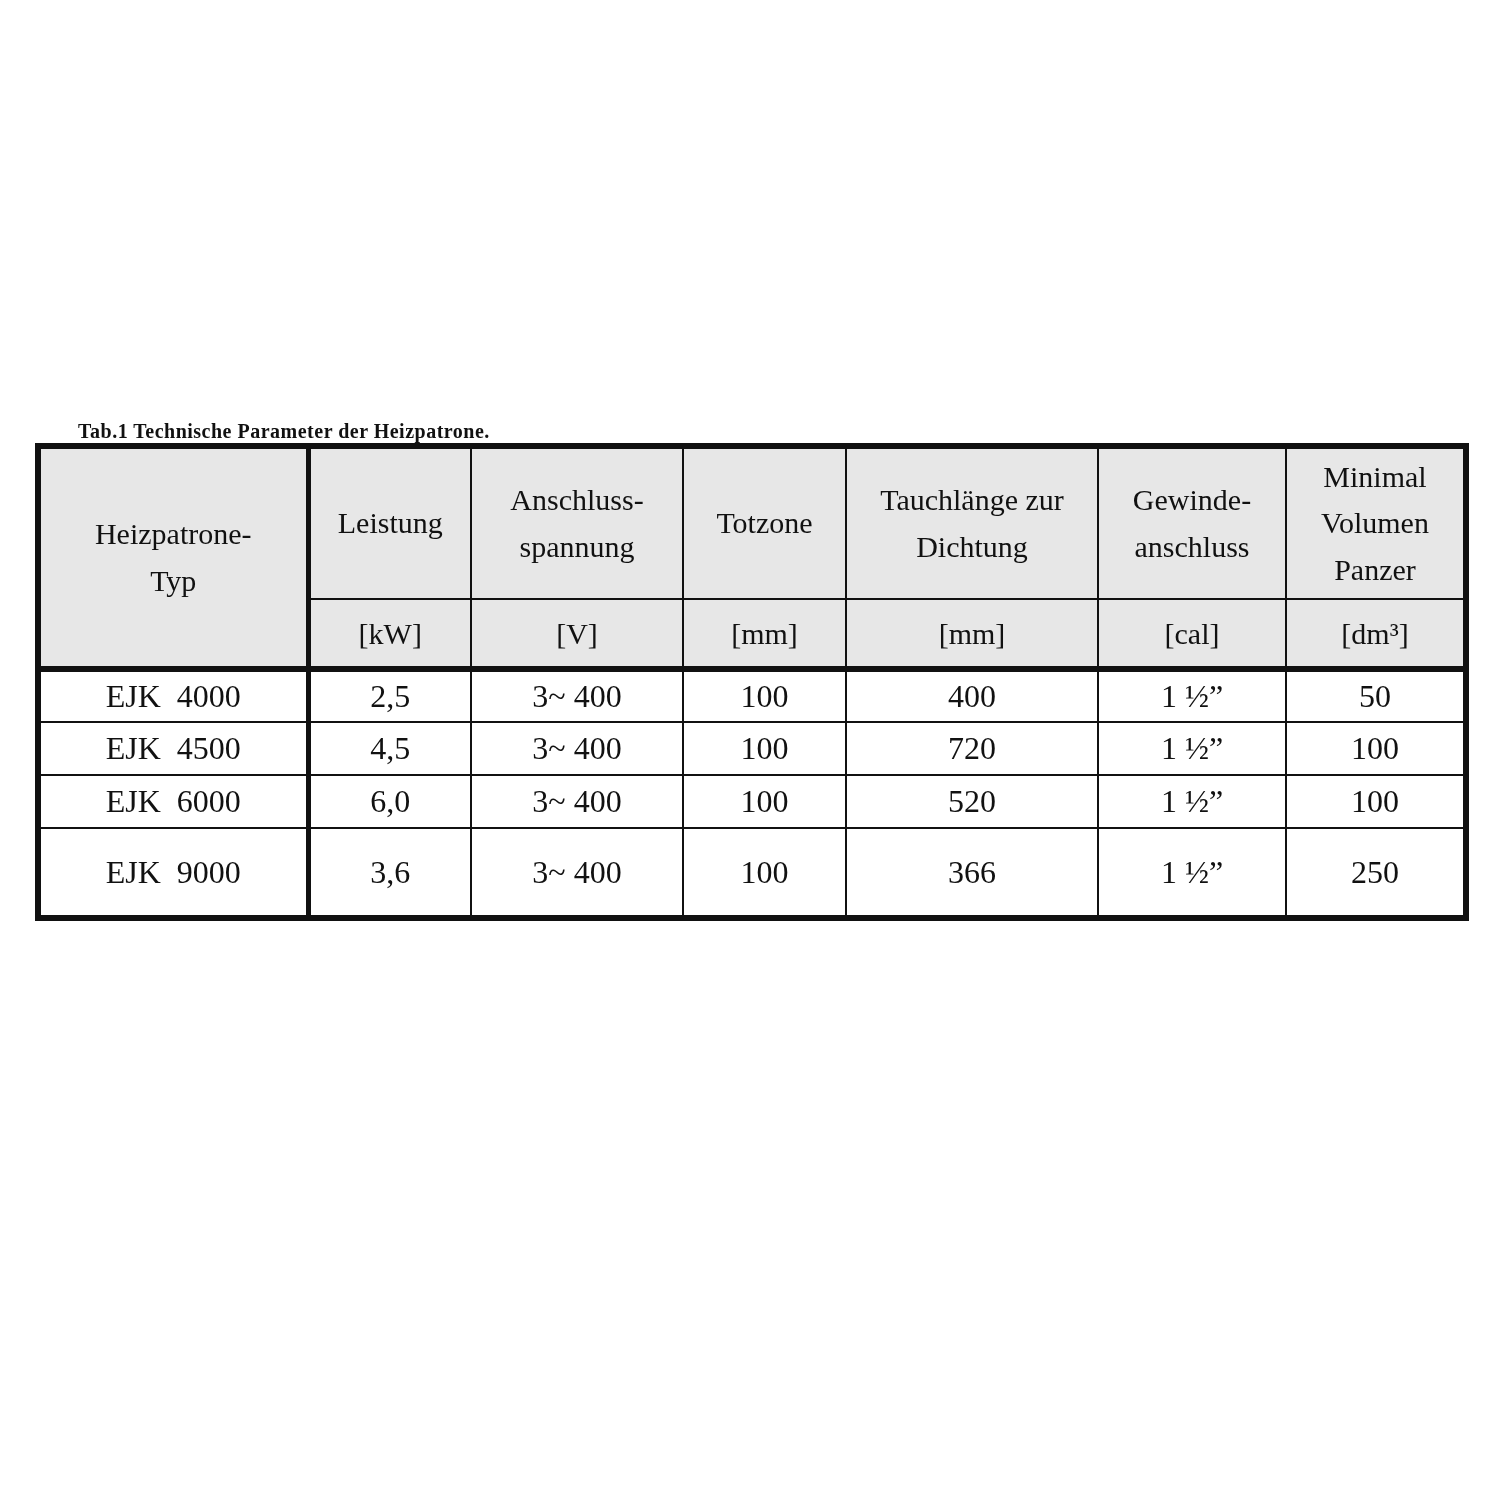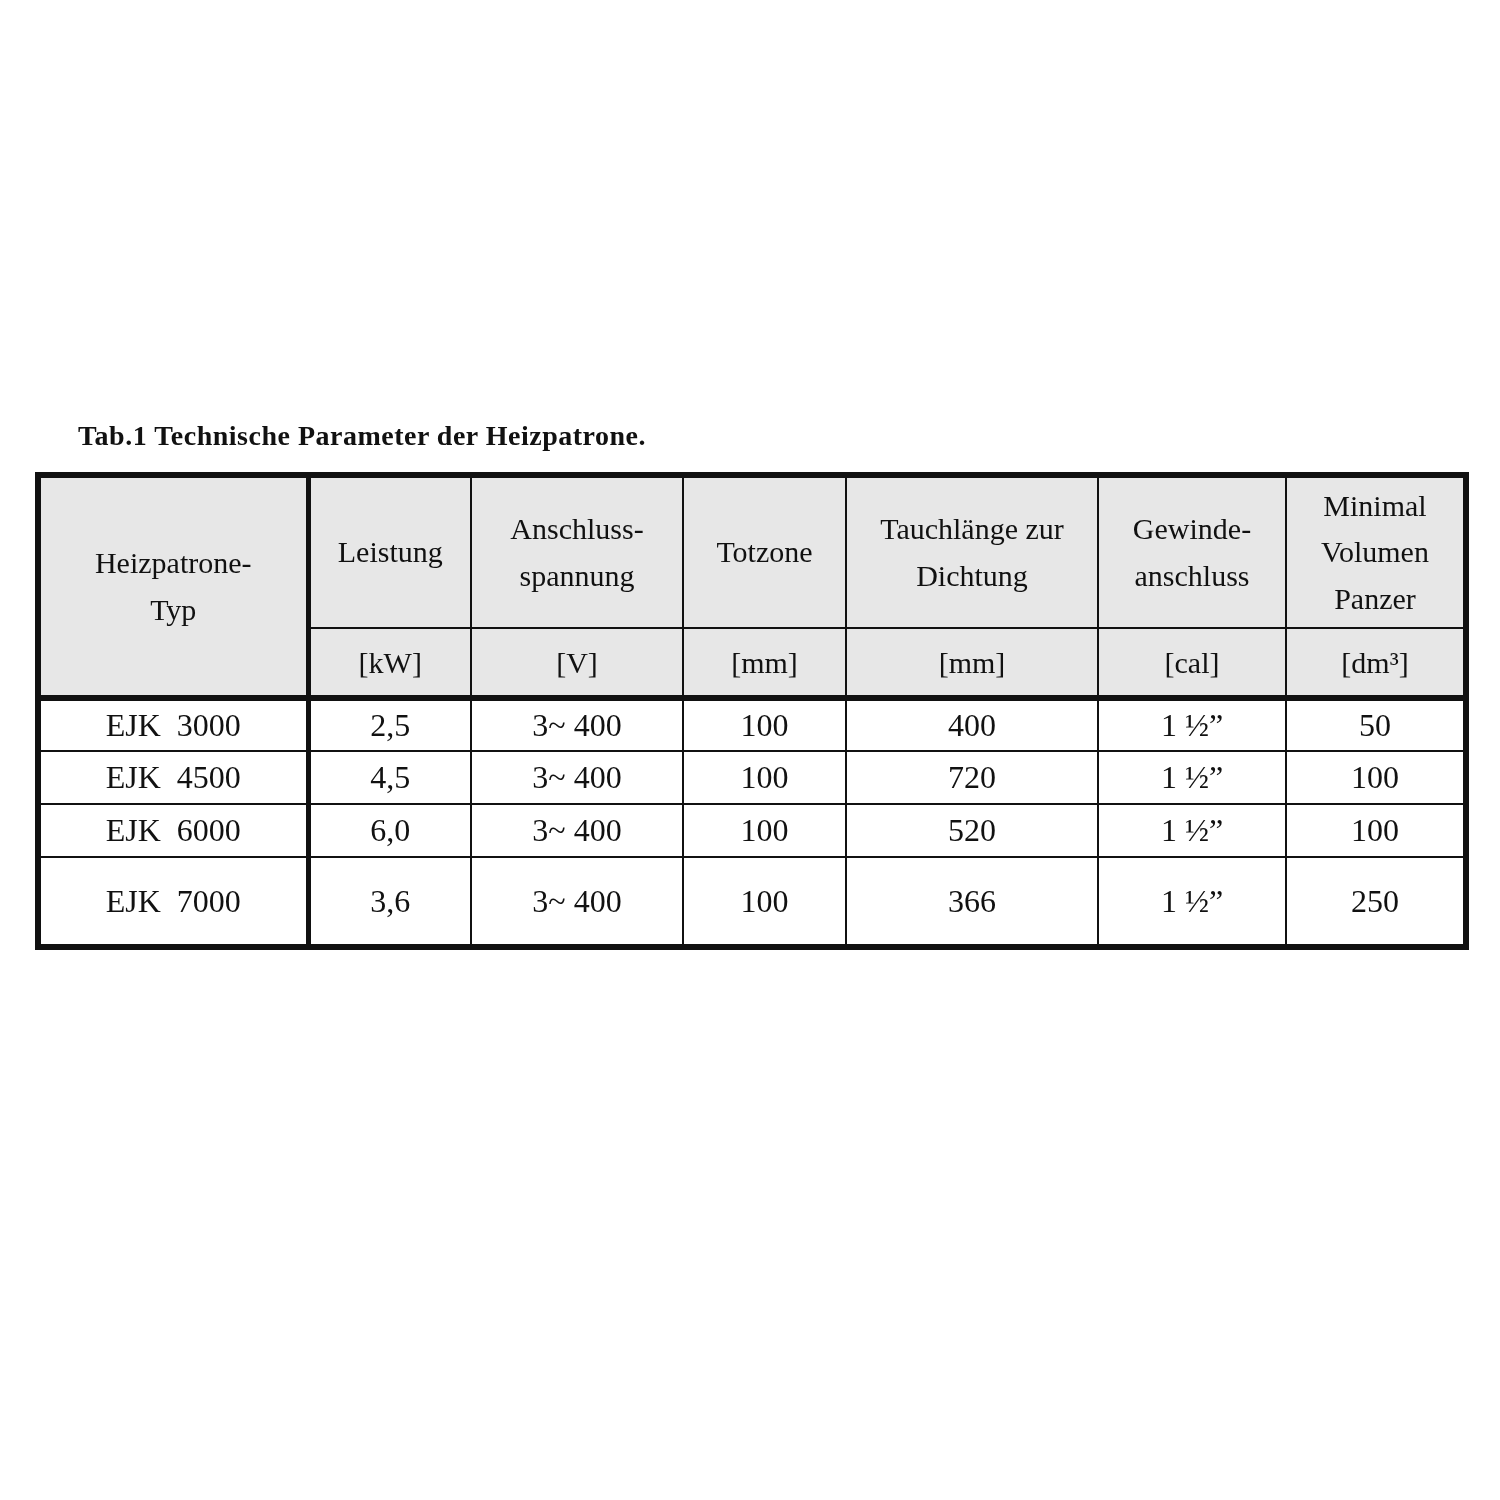--- a/index.html
+++ b/index.html
@@ -15,24 +15,24 @@
     font-family: "Liberation Serif", "DejaVu Serif", serif;
     color: #111111;
   }
   .content {
     position: absolute;
     left: 35px;
     top: 420px;
     width: 1428px;
   }
   .table-title {
-    font-size: 28px;
+    font-size: 20px;
     font-weight: bold;
     letter-spacing: 0.5px;
-    margin: 0 0 20px 43px;
+    margin: 0 0 0 43px;
     white-space: pre-wrap;
   }
   table.params {
     width: 1428px;
     border-collapse: collapse;
     table-layout: fixed;
     border: 6px solid #111111;
   }
   table.params th, table.params td {
     border: 2px solid #111111;
@@ -102,21 +102,21 @@
         <tr class="r-units">
           <th class="thick-left">[kW]</th>
           <th>[V]</th>
           <th>[mm]</th>
           <th>[mm]</th>
           <th>[cal]</th>
           <th>[dm³]</th>
         </tr>
 
         <tr class="r-data first-data">
-          <td>EJK  3000</td>
+          <td>EJK  4000</td>
           <td class="thick-left">2,5</td>
           <td>3~ 400</td>
           <td>100</td>
           <td>400</td>
           <td>1 ½”</td>
           <td>50</td>
         </tr>
         <tr class="r-data">
           <td>EJK  4500</td>
           <td class="thick-left">4,5</td>
@@ -129,21 +129,21 @@
         <tr class="r-data">
           <td>EJK  6000</td>
           <td class="thick-left">6,0</td>
           <td>3~ 400</td>
           <td>100</td>
           <td>520</td>
           <td>1 ½”</td>
           <td>100</td>
         </tr>
         <tr class="r-data-last">
-          <td>EJK  7000</td>
+          <td>EJK  9000</td>
           <td class="thick-left">3,6</td>
           <td>3~ 400</td>
           <td>100</td>
           <td>366</td>
           <td>1 ½”</td>
           <td>250</td>
         </tr>
       </tbody>
     </table>
   </div>

